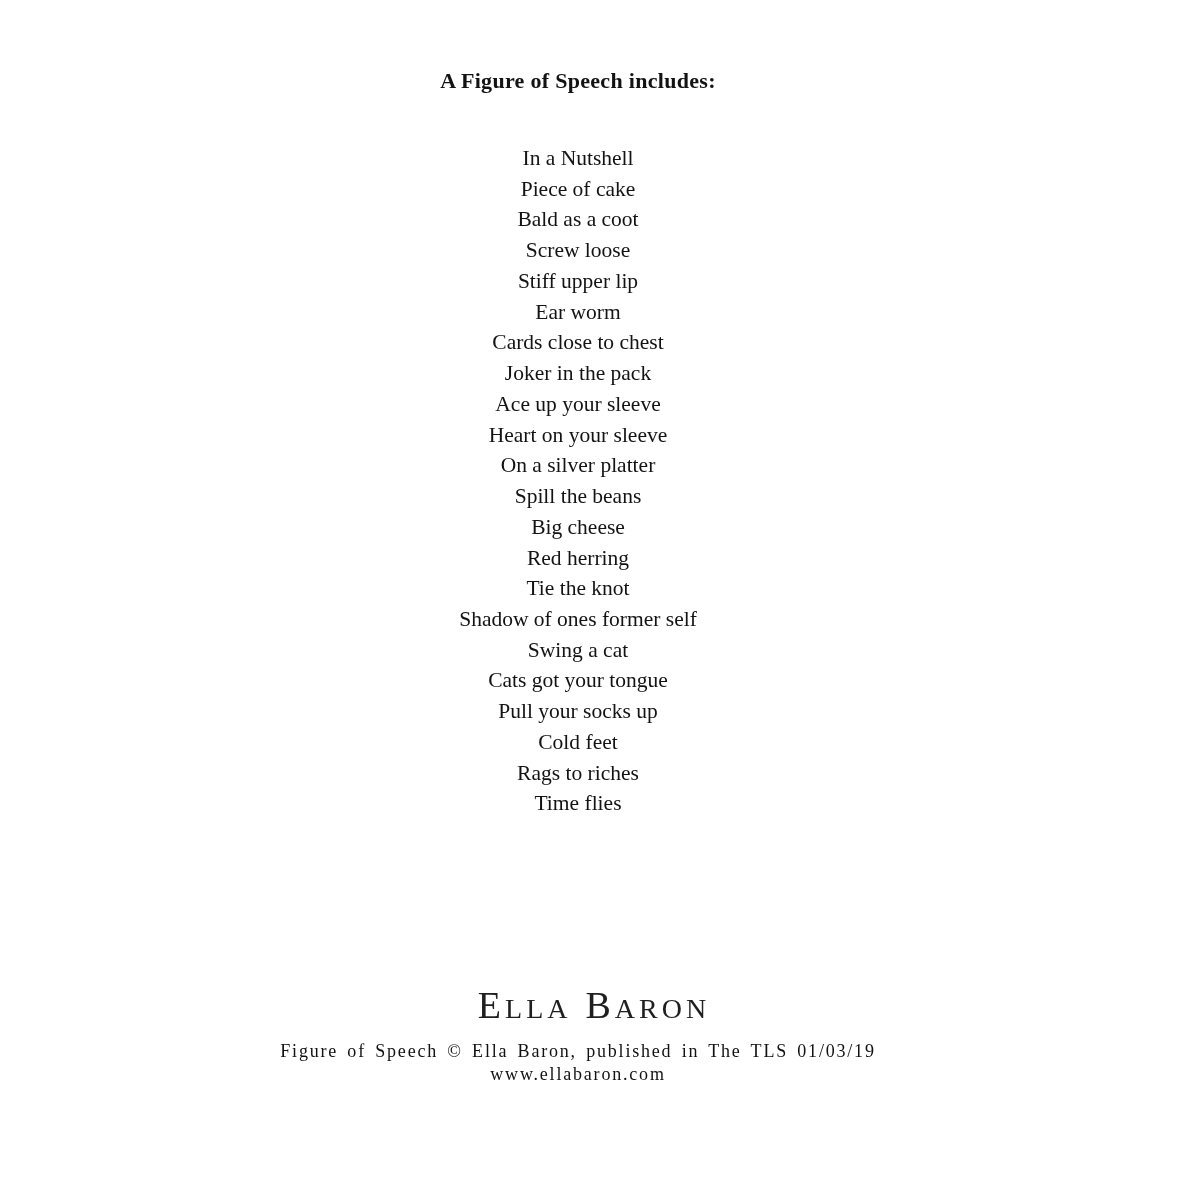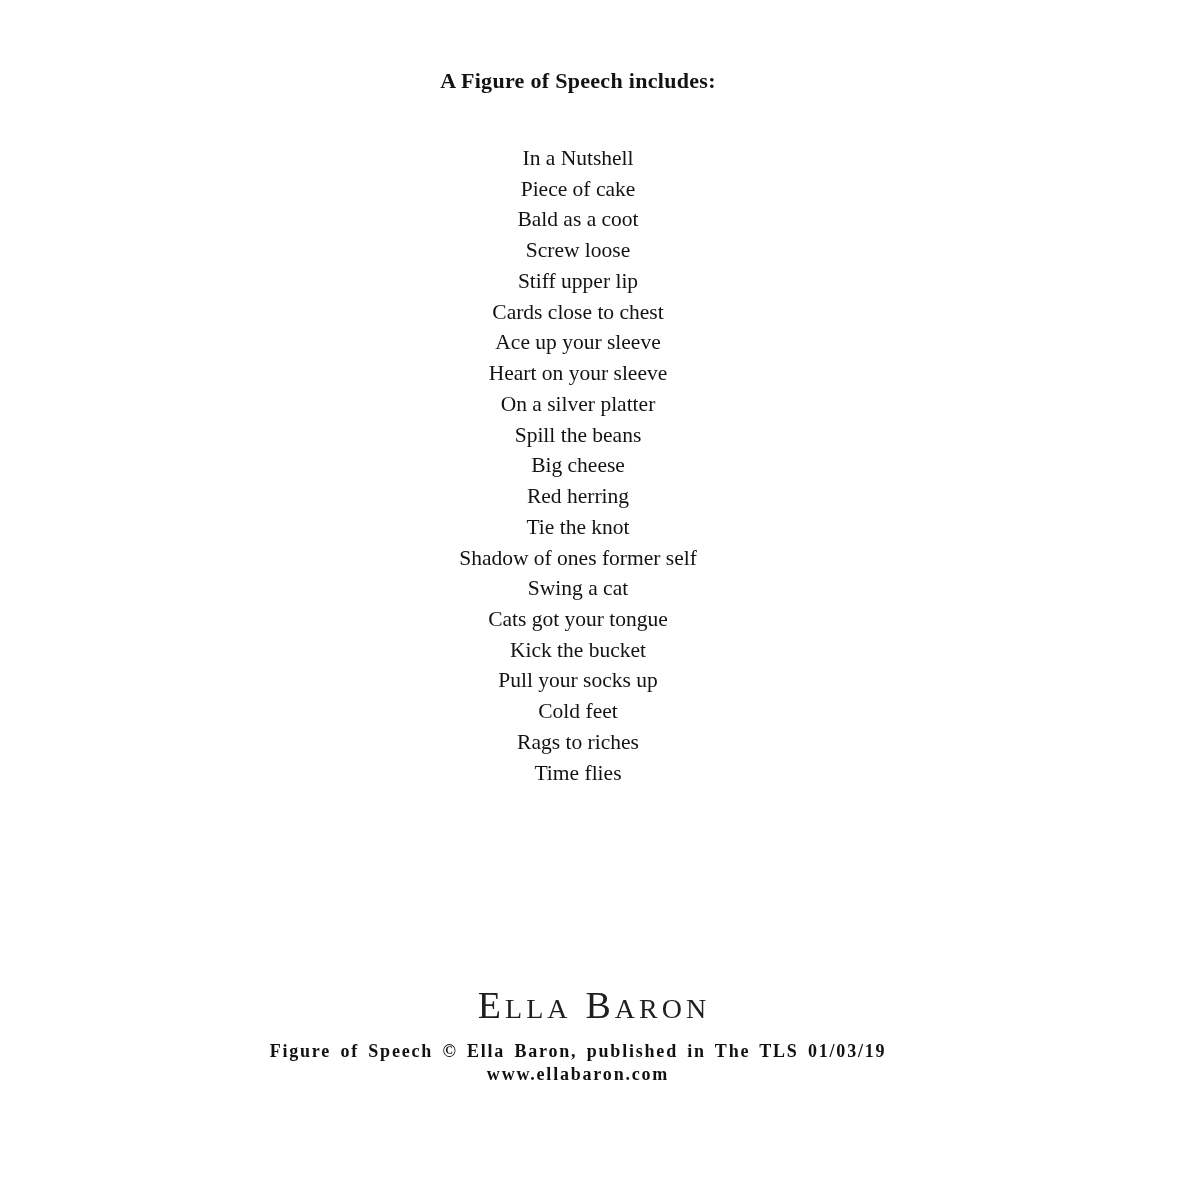--- a/index.html
+++ b/index.html
@@ -55,21 +55,21 @@
   .sig-rest {
     font-size: 28px;
     font-weight: normal;
   }
   .sig-space {
     display: inline-block;
     width: 14px;
   }
   .footer {
     top: 1040px;
-    font-weight: bold;
+    font-weight: normal;
     font-size: 18px;
     line-height: 23.4px;
     letter-spacing: 1.8px;
     word-spacing: 3px;
     color: #111111;
   }
 </style>
 </head>
 <body>
 
@@ -77,32 +77,33 @@
 
   <div class="content-col title">A Figure of Speech includes:</div>
 
   <div class="content-col idiom-list">
 
   <div class="line">In a Nutshell</div>
       <div class="line">Piece of cake</div>
       <div class="line">Bald as a coot</div>
       <div class="line">Screw loose</div>
       <div class="line">Stiff upper lip</div>
+      <div class="line">Ear worm</div>
       <div class="line">Cards close to chest</div>
+      <div class="line">Joker in the pack</div>
       <div class="line">Ace up your sleeve</div>
       <div class="line">Heart on your sleeve</div>
       <div class="line">On a silver platter</div>
       <div class="line">Spill the beans</div>
       <div class="line">Big cheese</div>
       <div class="line">Red herring</div>
       <div class="line">Tie the knot</div>
       <div class="line">Shadow of ones former self</div>
       <div class="line">Swing a cat</div>
       <div class="line">Cats got your tongue</div>
-      <div class="line">Kick the bucket</div>
       <div class="line">Pull your socks up</div>
       <div class="line">Cold feet</div>
       <div class="line">Rags to riches</div>
       <div class="line">Time flies</div>
     </div>
 
   <div class="content-col signature">
     <span class="sig-initial">E</span><span class="sig-rest">LLA</span><span class="sig-space"></span><span class="sig-initial">B</span><span class="sig-rest">ARON</span>
   </div>
 

